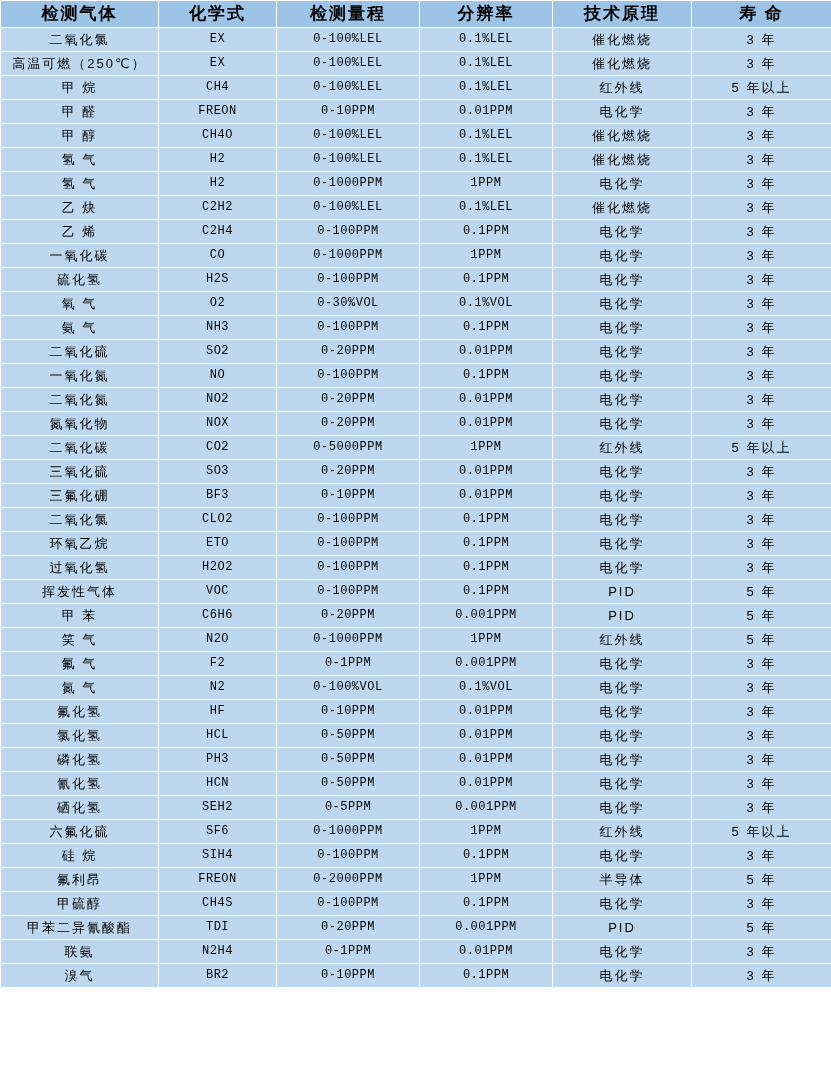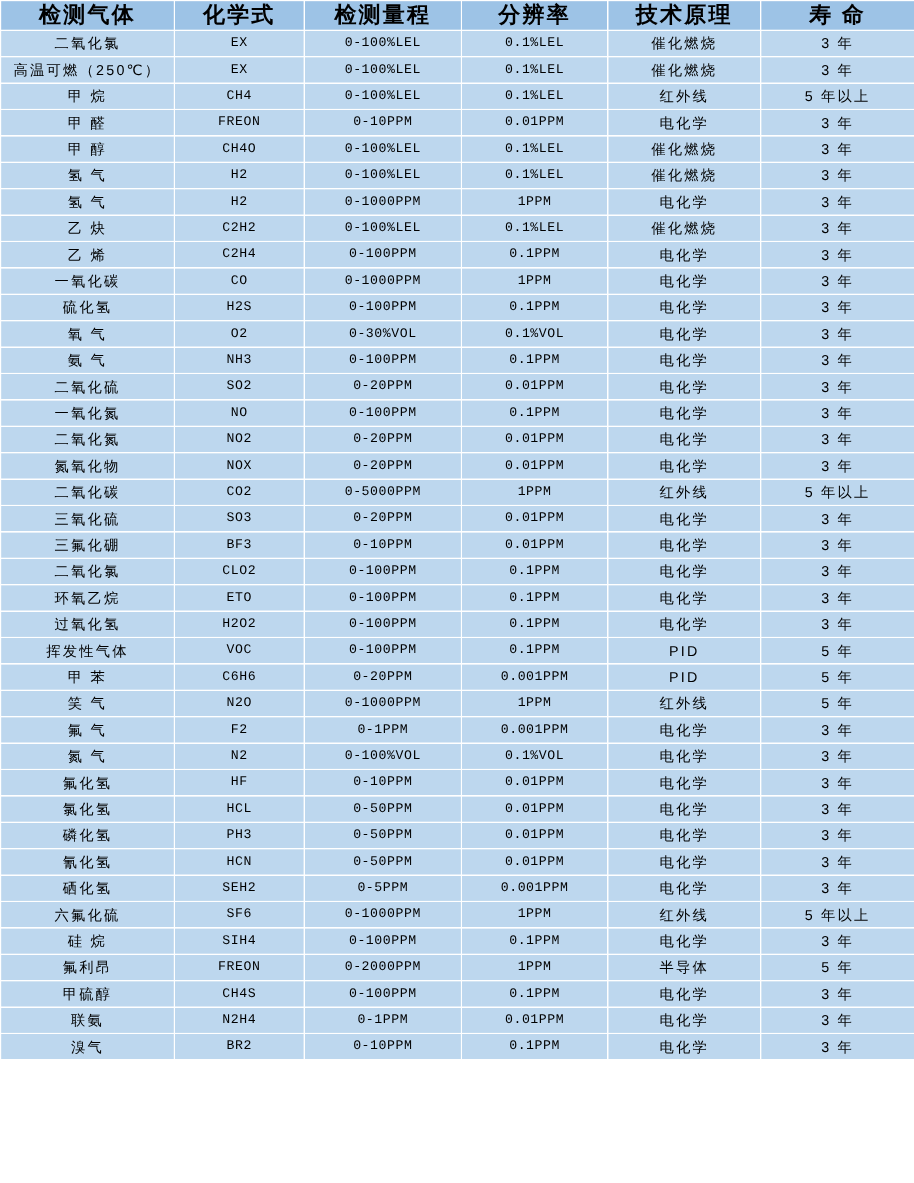--- a/index.html
+++ b/index.html
@@ -29,21 +29,21 @@
     vertical-align: middle;
     color: #000000;
     padding: 0;
     height: 23px;
     line-height: 23px;
     overflow: hidden;
     white-space: nowrap;
   }
   #gas-table thead th {
     background: #9dc3e6;
-    font-size: 20px;
+    font-size: 17px;
     font-weight: bold;
     height: 26px;
     line-height: 26px;
     letter-spacing: 2px;
   }
   #gas-table tbody td {
     background: #bdd7ee;
     font-size: 13px;
   }
   #gas-table tbody td.cn {
@@ -368,20 +368,28 @@
       </tr>
       <tr>
         <td class="cn">甲硫醇</td>
         <td class="mono">CH4S</td>
         <td class="mono">0-100PPM</td>
         <td class="mono">0.1PPM</td>
         <td class="cn">电化学</td>
         <td class="cn">3 年</td>
       </tr>
       <tr>
+        <td class="cn">甲苯二异氰酸酯</td>
+        <td class="mono">TDI</td>
+        <td class="mono">0-20PPM</td>
+        <td class="mono">0.001PPM</td>
+        <td class="cn">PID</td>
+        <td class="cn">5 年</td>
+      </tr>
+      <tr>
         <td class="cn">联氨</td>
         <td class="mono">N2H4</td>
         <td class="mono">0-1PPM</td>
         <td class="mono">0.01PPM</td>
         <td class="cn">电化学</td>
         <td class="cn">3 年</td>
       </tr>
       <tr>
         <td class="cn">溴气</td>
         <td class="mono">BR2</td>

